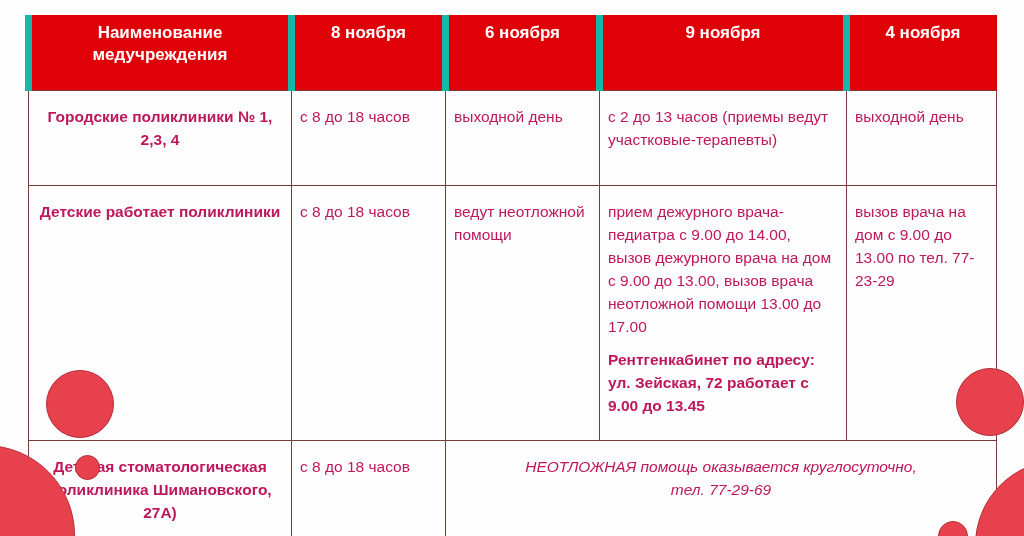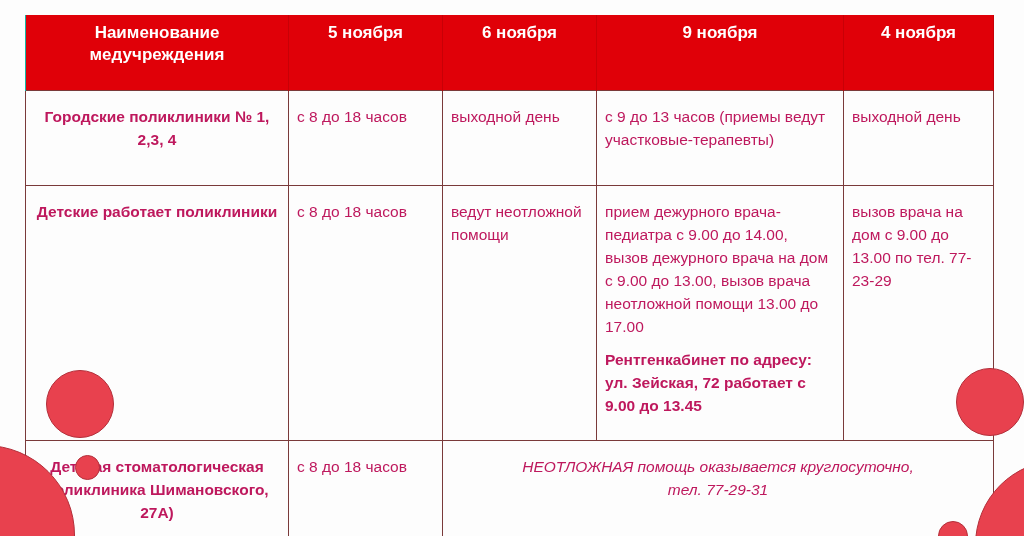--- a/index.html
+++ b/index.html
@@ -36,21 +36,21 @@
     table.schedule th {
       background: #e00008;
       color: #ffffff;
       font-weight: bold;
       font-size: 17px;
       line-height: 22px;
       text-align: center;
       vertical-align: top;
       padding: 7px 6px 0 6px;
       height: 75px;
-      border-left: 1px solid #14b8a6;
+      border-left: 7px solid #14b8a6;
       border-right: 1px solid #c80006;
       box-sizing: border-box;
     }
     table.schedule td {
       border: 1px solid #7a3a3a;
       vertical-align: top;
       font-size: 15.5px;
       line-height: 23px;
       color: #be185d;
       padding: 14px 8px;
@@ -99,50 +99,50 @@
     <colgroup>
       <col class="c1">
         <col class="c2">
         <col class="c3">
         <col class="c4">
         <col class="c5">
     </colgroup>
     <thead>
       <tr>
         <th>Наименование медучреждения</th>
-        <th>5 ноября</th>
+        <th>8 ноября</th>
         <th>6 ноября</th>
         <th>9 ноября</th>
         <th>4 ноября</th>
       </tr>
     </thead>
     <tbody>
       <tr class="r1">
         <td class="inst">Городские поликлиники № 1, 2,3, 4</td>
         <td>с 8 до 18 часов</td>
         <td>выходной день</td>
-        <td>с 9 до 13 часов (приемы ведут участковые-терапевты)</td>
+        <td>с 2 до 13 часов (приемы ведут участковые-терапевты)</td>
         <td>выходной день</td>
       </tr>
       <tr class="r2">
         <td class="inst">Детские работает поликлиники</td>
         <td>с 8 до 18 часов</td>
         <td>ведут неотложной помощи</td>
         <td>
           <span>прием дежурного врача-педиатра с 9.00 до 14.00, вызов дежурного врача на дом с 9.00 до 13.00, вызов врача неотложной помощи 13.00 до 17.00</span>
           <span class="bold-note">Рентгенкабинет по адресу: ул. Зейская, 72 работает с 9.00 до 13.45</span>
         </td>
         <td>вызов врача на дом с 9.00 до 13.00 по тел. 77-23-29</td>
       </tr>
       <tr class="r3">
         <td class="inst">Детская стоматологическая поликлиника Шимановского, 27А)</td>
         <td>с 8 до 18 часов</td>
         <td colspan="3" class="emergency">
           <div>НЕОТЛОЖНАЯ помощь оказывается круглосуточно,</div>
-          <div>тел. 77-29-31</div>
+          <div>тел. 77-29-69</div>
         </td>
       </tr>
     </tbody>
   </table>
 
   <div class="circle" style="left:46px; top:370px; width:68px; height:68px;"></div>
   <div class="circle" style="left:75px; top:455px; width:25px; height:25px;"></div>
   <div class="circle" style="left:-105px; top:445px; width:180px; height:180px;"></div>
   <div class="circle" style="left:956px; top:368px; width:68px; height:68px;"></div>
   <div class="circle" style="left:975px; top:460px; width:170px; height:170px;"></div>

